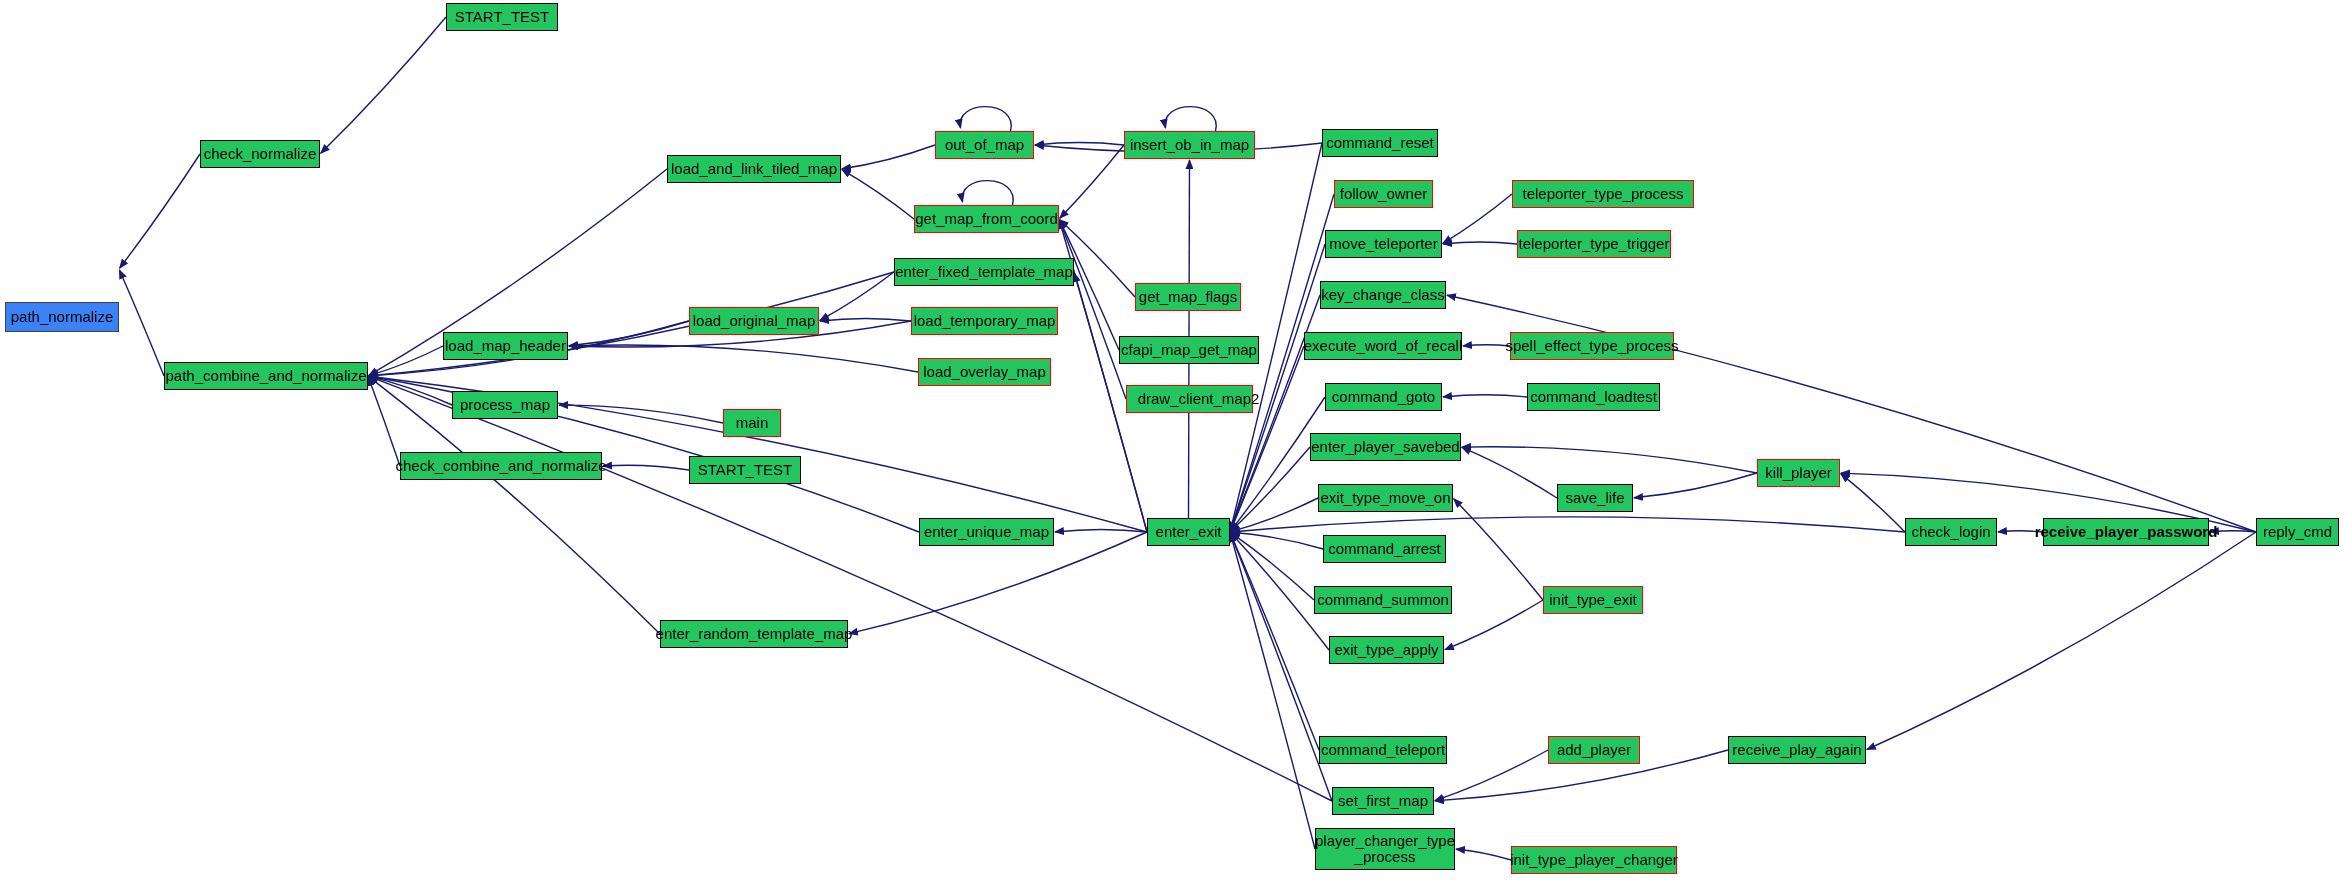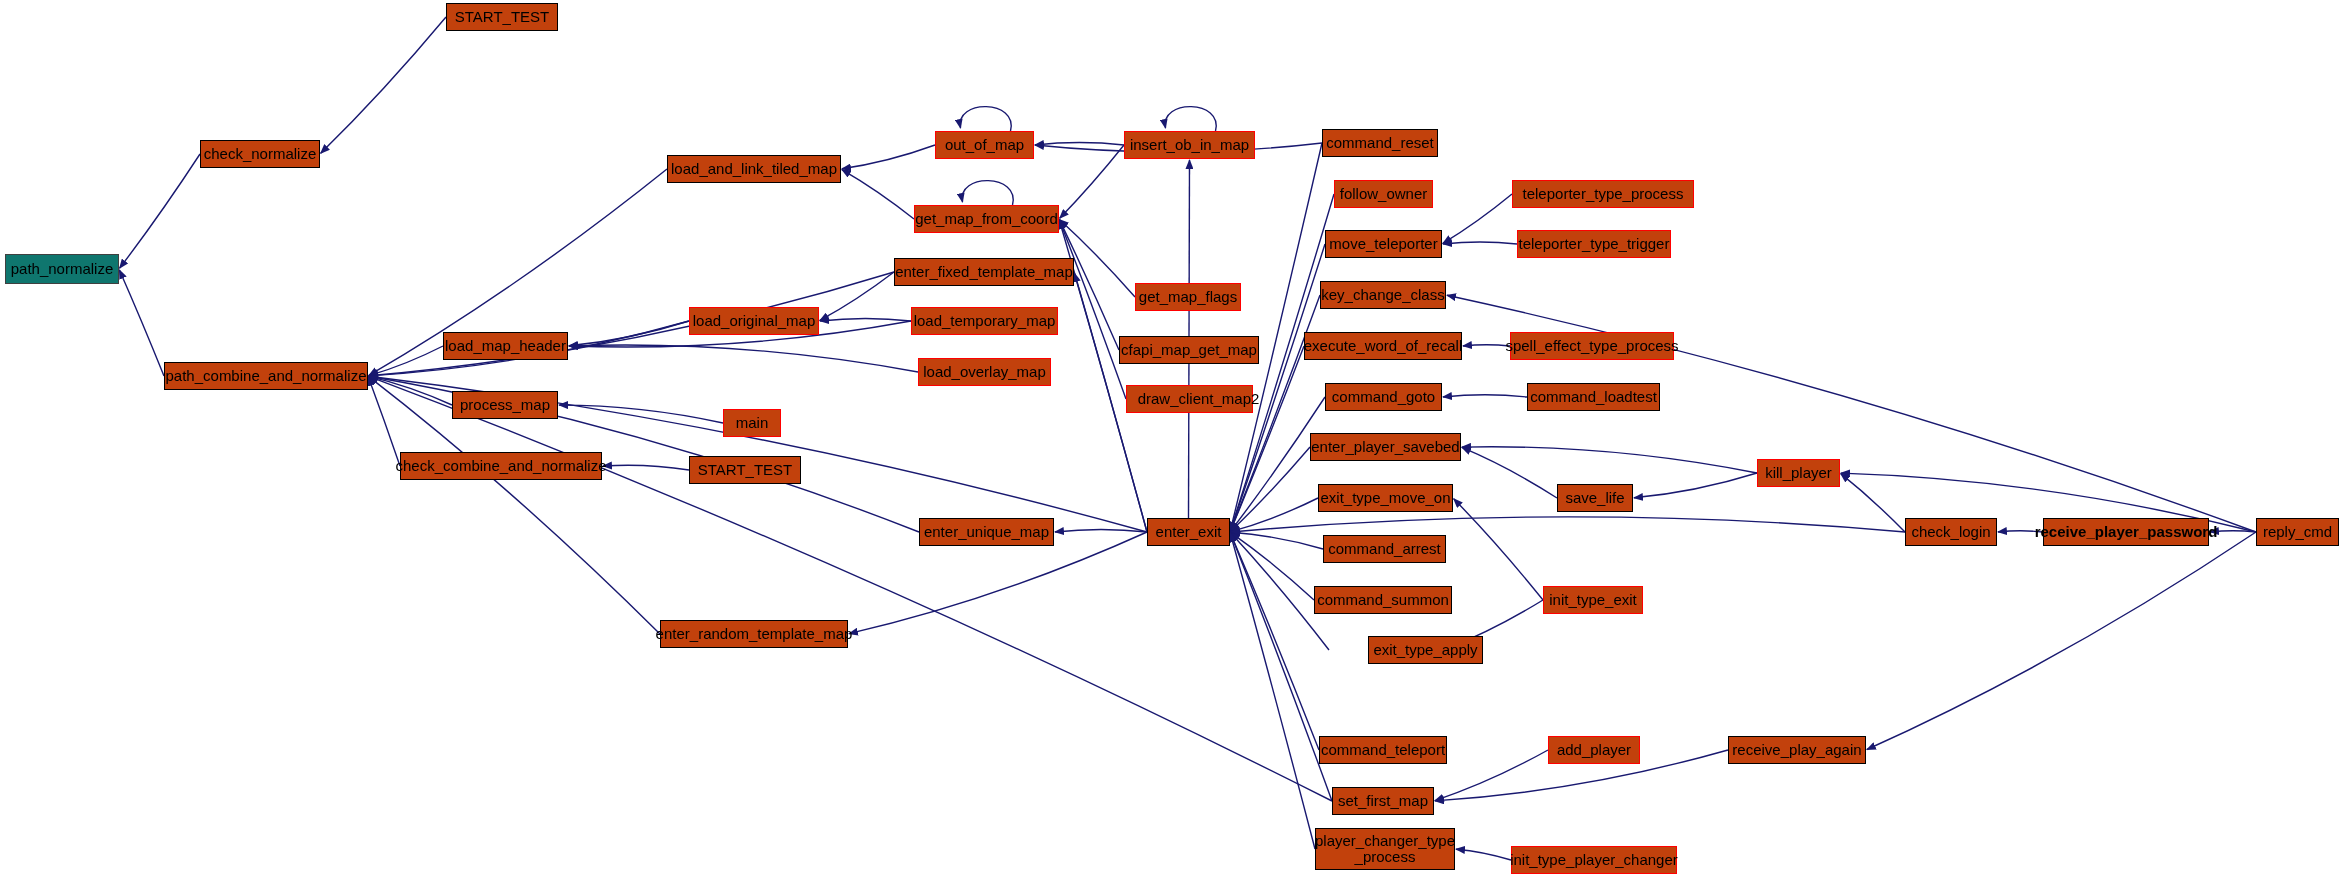--- a/index.html
+++ b/index.html
@@ -16,28 +16,28 @@
   .node{
     position:absolute;
     box-sizing:border-box;
     display:flex;
     align-items:center;
     justify-content:center;
     text-align:center;
     font-size:15px;
     line-height:1.08;
     color:#000000;
-    background:#c2410c;
+    background:#22c55e;
     border:1px solid #000000;
     white-space:pre-line;
     letter-spacing:0px;
     z-index:5;
   }
   .node.red{border:1px solid #ff0000;}
-  .node.cur{background:#0f766e;border:1px solid #404040;}
+  .node.cur{background:#3b82f6;border:1px solid #404040;margin-top:48px;}
 </style>
 </head>
 <body>
 
 <div id="canvas">
   <svg id="edges" xmlns="http://www.w3.org/2000/svg">
     <defs>
       <marker id="arr" markerWidth="10" markerHeight="8" refX="9" refY="4" orient="auto" markerUnits="userSpaceOnUse">
         <path d="M0,0 L10,4 L0,8 z" fill="#191970"></path>
       </marker>
@@ -141,21 +141,21 @@
       <div class="node" style="left: 1322px; top: 129px; width: 116px; height: 28px;">command_reset</div>
       <div class="node red" style="left: 1334px; top: 180px; width: 99px; height: 28px;">follow_owner</div>
       <div class="node" style="left: 1325px; top: 230px; width: 117px; height: 28px;">move_teleporter</div>
       <div class="node" style="left: 1320px; top: 281px; width: 126px; height: 28px;">key_change_class</div>
       <div class="node" style="left: 1304px; top: 332px; width: 158px; height: 28px;">execute_word_of_recall</div>
       <div class="node" style="left: 1325px; top: 383px; width: 117px; height: 28px;">command_goto</div>
       <div class="node" style="left: 1310px; top: 433px; width: 151px; height: 28px;">enter_player_savebed</div>
       <div class="node" style="left: 1318px; top: 484px; width: 135px; height: 28px;">exit_type_move_on</div>
       <div class="node" style="left: 1323px; top: 535px; width: 123px; height: 28px;">command_arrest</div>
       <div class="node" style="left: 1314px; top: 586px; width: 138px; height: 28px;">command_summon</div>
-      <div class="node" style="left: 1329px; top: 636px; width: 115px; height: 28px; margin-left: 39px;">exit_type_apply</div>
+      <div class="node" style="left: 1329px; top: 636px; width: 115px; height: 28px;">exit_type_apply</div>
       <div class="node" style="left: 1319px; top: 736px; width: 128px; height: 28px;">command_teleport</div>
       <div class="node" style="left: 1332px; top: 787px; width: 102px; height: 28px;">set_first_map</div>
       <div class="node" style="left: 1315px; top: 828px; width: 140px; height: 42px;">player_changer_type
 _process</div>
       <div class="node red" style="left: 1512px; top: 180px; width: 182px; height: 28px;">teleporter_type_process</div>
       <div class="node red" style="left: 1517px; top: 230px; width: 154px; height: 28px;">teleporter_type_trigger</div>
       <div class="node red" style="left: 1510px; top: 332px; width: 164px; height: 28px;">spell_effect_type_process</div>
       <div class="node" style="left: 1527px; top: 383px; width: 133px; height: 28px;">command_loadtest</div>
       <div class="node" style="left: 1557px; top: 484px; width: 76px; height: 28px;">save_life</div>
       <div class="node red" style="left: 1543px; top: 586px; width: 100px; height: 28px;">init_type_exit</div>

